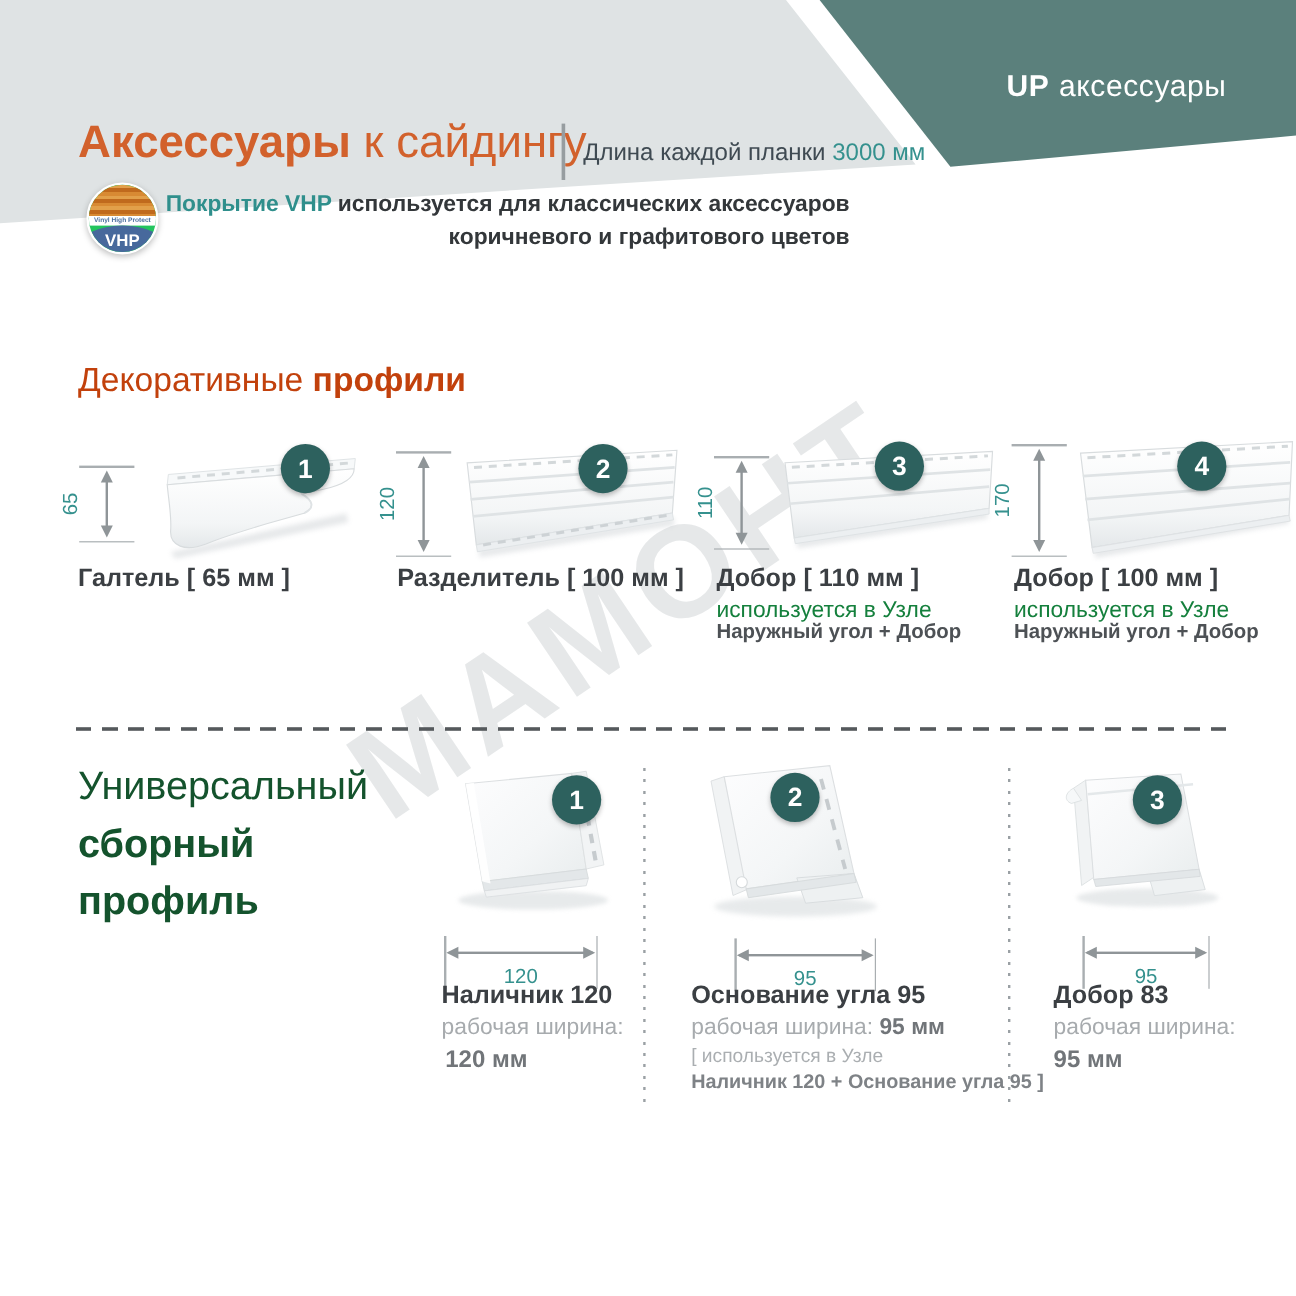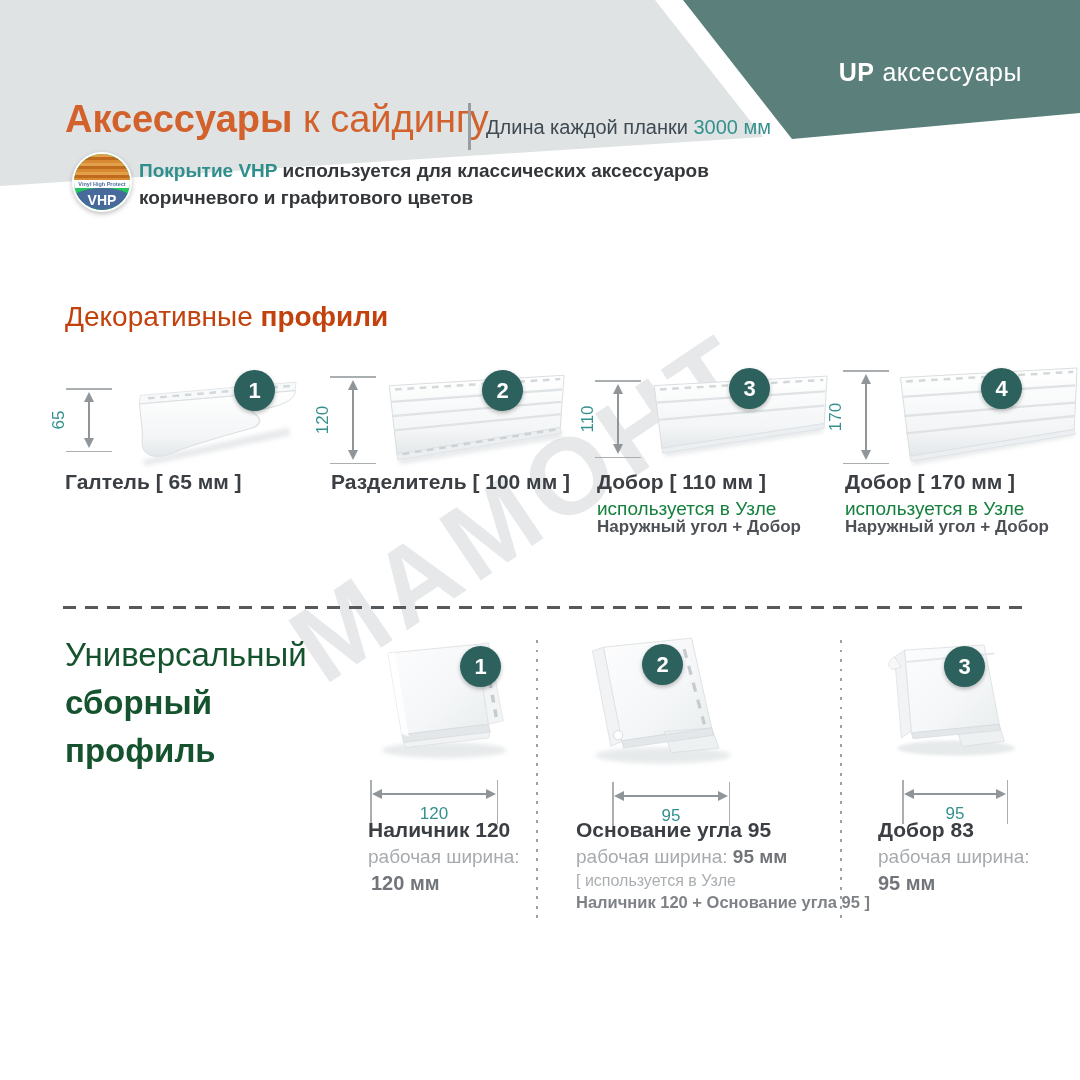--- a/index.html
+++ b/index.html
@@ -44,22 +44,22 @@
     background:#ffffff; color:#4a6f9f; font-size:5.5px; font-weight:700;
     display:flex; align-items:center; justify-content:center; white-space:nowrap;
   }
   .vhp-blue {
     position:absolute; left:-12%; width:124%; top:60%; height:52%;
     background:#47699c; border-radius:50% 50% 48% 48% / 58% 58% 42% 42%;
     color:#ffffff; font-size:14px; font-weight:700;
     display:flex; align-items:flex-start; justify-content:center; padding-top:4px;
   }
   .vhp-note {
-    position:absolute; left:139px; top:157px; width:580px;
-    font-size:19px; font-weight:700; color:#33373a; line-height:27px;
+    position:absolute; left:128px; top:157px; width:580px;
+    font-size:19px; font-weight:700; color:#33373a; line-height:27px;text-align:right;
   }
   .vhp-note .lead { color:#2f8f8c; }
 
   
   .sec1-heading { position:absolute; left:65px; top:301px; font-size:28px; color:#c2410c; }
   .sec1-heading b { font-weight:700; }
   .sec2-heading { position:absolute; left:65px; top:631px; font-size:33px; color:#14532d; line-height:48px; }
   .sec2-heading .l1 { font-weight:400; }
   .sec2-heading .l2, .sec2-heading .l3 { font-weight:700; }
 
@@ -262,21 +262,21 @@
     <svg class="fig" style="left:44px; top:-4px;" width="192" height="104" viewBox="0 0 200 104">
       <polygon points="26,96 194,66 195,73 27,103" fill="#c9ced1" opacity="0.45" filter="url(#soft)"></polygon>
       <polygon points="14,12 198,2 195,66 24,94" fill="url(#gradPanel)" stroke="#d8dcde" stroke-width="1"></polygon>
       <line x1="20" y1="16" x2="194" y2="6" stroke="#d3d8da" stroke-width="2.6" stroke-dasharray="7 6"></line>
       <line x1="16" y1="32" x2="196" y2="20" stroke="#dfe3e5" stroke-width="2.4"></line>
       <line x1="18" y1="52" x2="196" y2="38" stroke="#dfe3e5" stroke-width="2.4"></line>
       <line x1="20" y1="70" x2="195" y2="52" stroke="#dfe3e5" stroke-width="2.4"></line>
       <polygon points="24,94 195,66 196,71 25,99" fill="#eceff1" stroke="#dde1e3" stroke-width="0.8"></polygon>
     </svg>
     <div class="badge" style="left:138px; top:0px;">4</div>
-    <div class="name" style="left:2px; top:102px;">Добор [ 170 мм ]</div>
+    <div class="name" style="left:2px; top:102px;">Добор [ 100 мм ]</div>
     <div class="note1" style="left:2px; top:130px;">используется в Узле</div>
     <div class="note2" style="left:2px; top:149px;">Наружный угол + Добор</div>
   </div>
 
   <div class="h-divider"></div>
 
   <div class="sec2-heading">
     <div class="l1">Универсальный</div>
     <div class="l2">сборный</div>
     <div class="l3">профиль</div>

